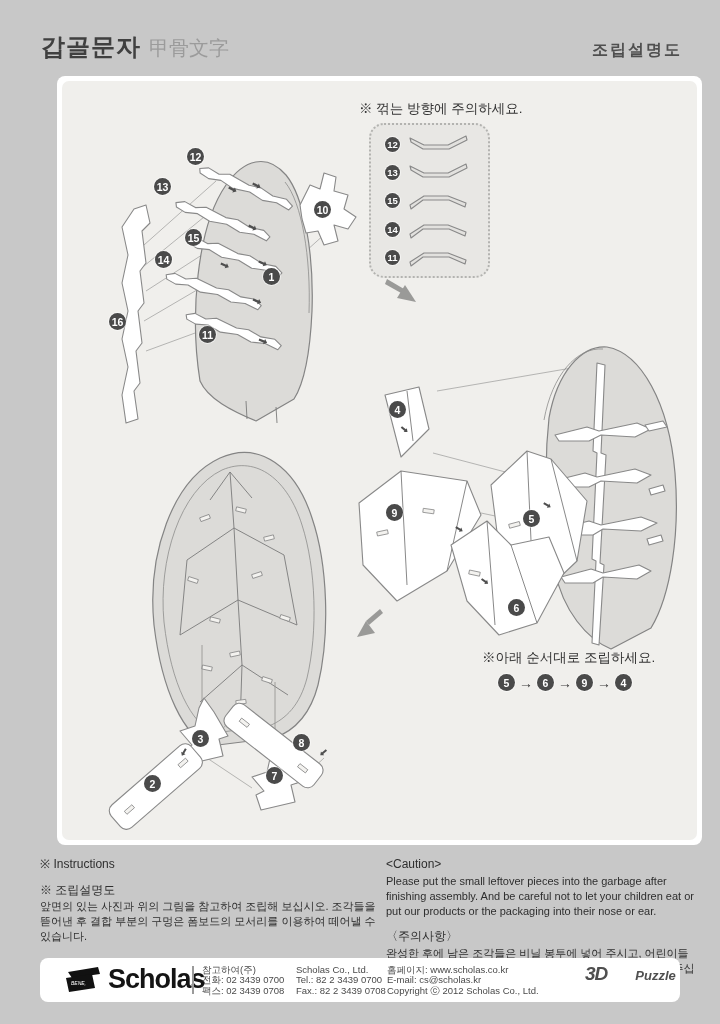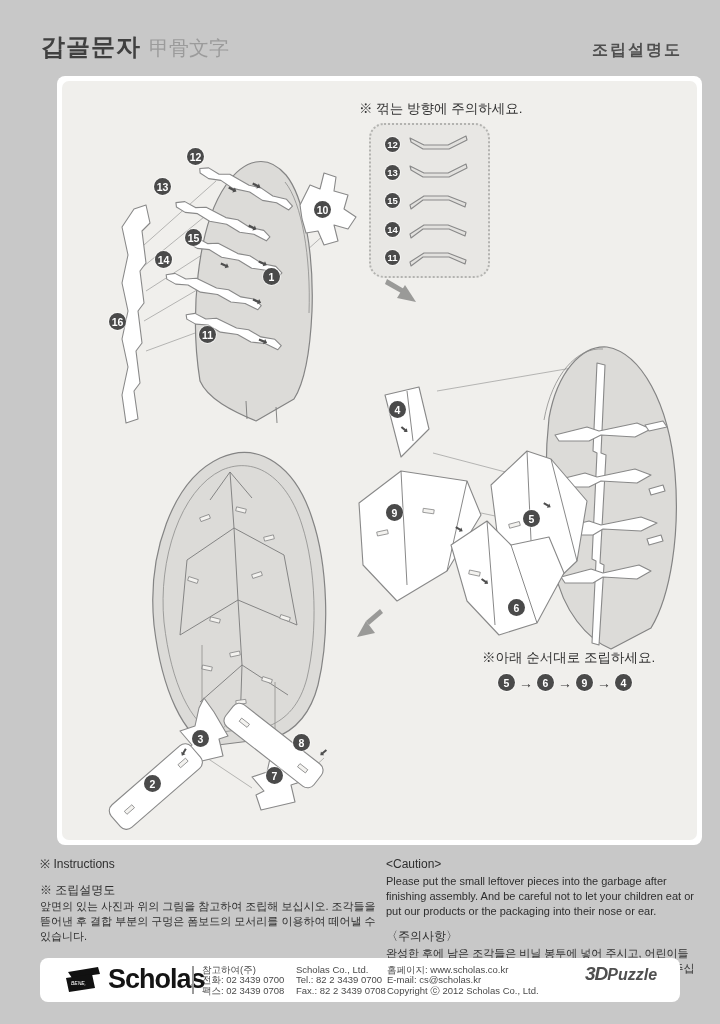--- a/index.html
+++ b/index.html
@@ -60,21 +60,21 @@
   .bar-logo-name { font-size:27px; font-weight:bold; color:#141414; letter-spacing:-1px; margin-left:4px; }
   .bar-divider { position:absolute; left:152px; top:8px; width:2px; height:28px; background:#9a9a9a; }
   .bar-col { position:absolute; top:7px; font-size:9.5px; line-height:10.5px; color:#4a4a4a; }
   .bar-col div { margin-bottom:0; line-height:10.3px; }
   .bar-col.c1 { left:162px; }
   .bar-col.c2 { left:256px; }
   .bar-col.c3 { left:347px; }
   .bar-3d { position:absolute; left:545px; top:5px; text-align:left; color:#4f4f4f; }
   .bar-3d .l1 { font-weight:bold; font-style:italic; }
   .bar-3d .t3d { font-size:19px; letter-spacing:-1px; }
-  .bar-3d .tpz { font-size:16px; }
+  .bar-3d .tpz { font-size:13px;padding-left:28px; }
   .bar-3d .l2 { font-size:13px; font-weight:bold; color:#1d1d1d; font-style:normal; letter-spacing:-0.5px; }
   .bar-3d .reg { font-size:8px; vertical-align:super; }
 
   svg { display:block; }
   .piece { fill:#ffffff; stroke:#898989; stroke-width:1.1; stroke-linejoin:round; }
   .board { fill:#dcdbd8; stroke:#848484; stroke-width:1.2; stroke-linejoin:round; }
   .thin  { fill:none; stroke:#a5a5a3; stroke-width:0.8; }
   .crack { fill:none; stroke:#7a7a7a; stroke-width:0.9; }
   .slot  { fill:#f3f2ef; stroke:#8a8a8a; stroke-width:0.8; }
   .mark  { fill:#4f4f4f; }

